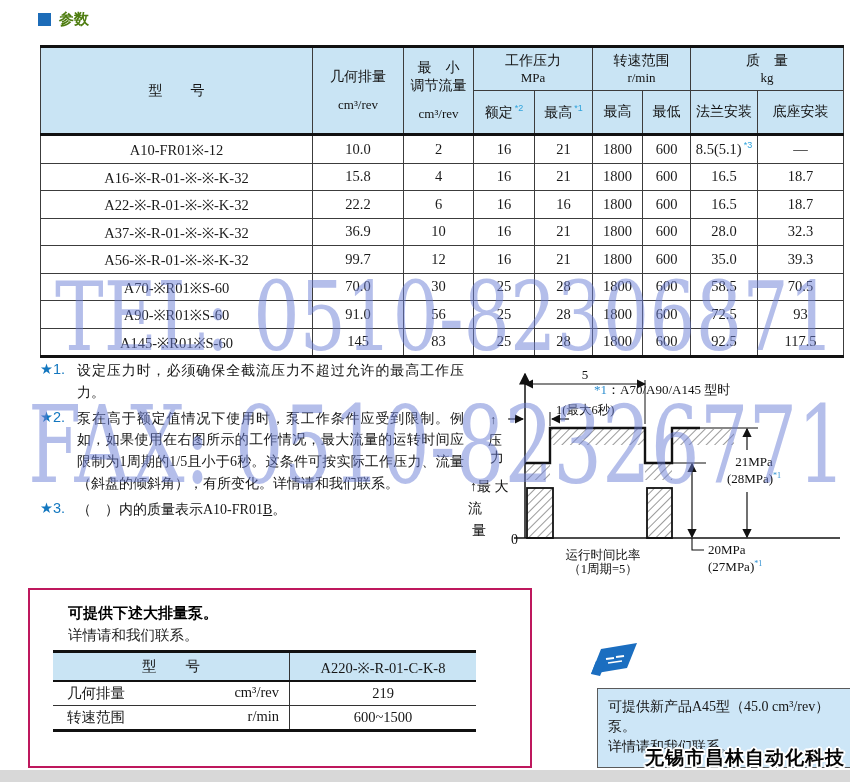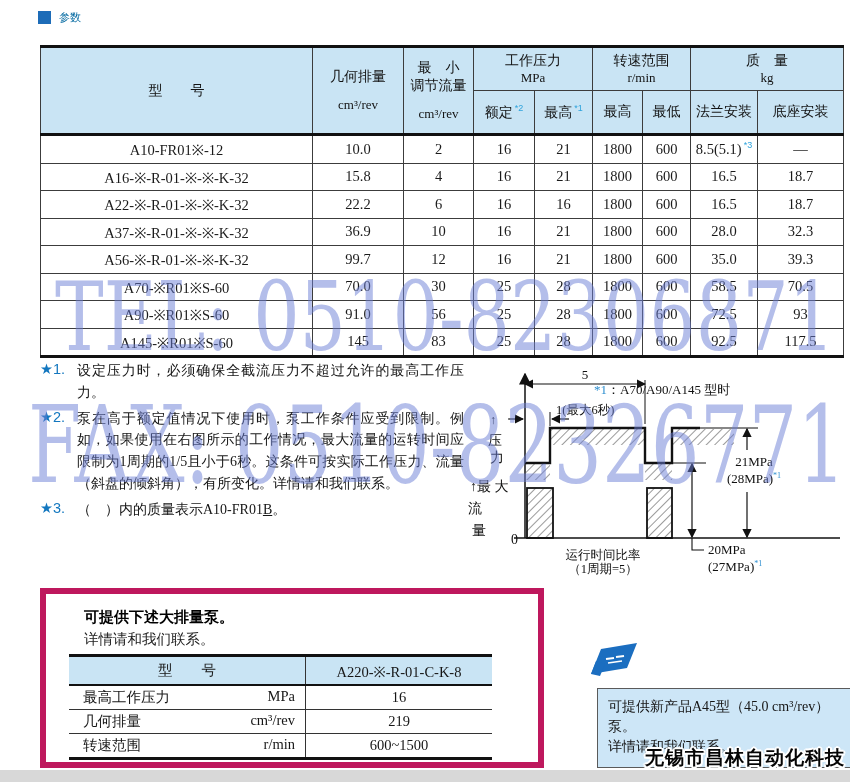--- a/index.html
+++ b/index.html
@@ -2,21 +2,21 @@
 <html><head>
 <meta charset="utf-8">
 <style>
   html,body{margin:0;padding:0;}
   .page{position:relative;width:850px;height:782px;background:#ffffff;overflow:hidden;
         font-family:"Liberation Sans","DejaVu Sans",sans-serif;color:#141414;}
 
   
   .sec-title{position:absolute;left:38px;top:10px;display:flex;align-items:center;gap:8px;}
   .sec-square{width:13px;height:13px;background:#1d6cb8;}
-  .sec-text{font-size:11px;font-weight:normal;color:#0369a1;}
+  .sec-text{font-size:15px;font-weight:bold;color:#4d7c0f;}
 
   
   .main-wrap{position:absolute;left:40px;top:45px;}
   table.main{border-collapse:collapse;table-layout:fixed;width:803px;
              border-top:3px solid #111;border-bottom:3px solid #111;}
   .main th,.main td{border:1px solid #3c3c3c;padding:0;text-align:center;vertical-align:middle;}
   .main th{background:#c9e4f4;font-weight:normal;font-size:14px;color:#131313;
            font-family:"Liberation Serif","DejaVu Serif",serif;}
   .main thead tr.sub th,.main thead th.span2{border-bottom:3px solid #111;}
   .main thead tr.grp{height:44px;}
@@ -39,22 +39,22 @@
 
   
   .diagram{position:absolute;left:468px;top:360px;}
   .diagram text{font-family:"Liberation Serif","DejaVu Serif",serif;fill:#111;}
 
   
   .wm{position:absolute;left:0;top:0;pointer-events:none;z-index:30;}
   .wm text{font-family:"DejaVu Serif","Liberation Serif",serif;fill:#6c7fd6;opacity:0.5;}
 
   
-  .lp-box{position:absolute;left:40px;top:588px;width:504px;height:180px;background:#fff;
-          border:6px solid #be185d;box-sizing:border-box;z-index:2;}
+  .lp-box{position:absolute;left:28px;top:588px;width:504px;height:180px;background:#fff;
+          border:2px solid #be185d;box-sizing:border-box;z-index:2;}
   .lp-title{position:absolute;left:38px;top:14px;font-size:15px;font-weight:bold;color:#000;}
   .lp-sub{position:absolute;left:38px;top:36px;font-size:14.5px;
           font-family:"Liberation Serif","DejaVu Serif",serif;color:#222;}
   table.lp{position:absolute;left:23px;top:60px;border-collapse:collapse;width:423px;
            border-top:3px solid #111;border-bottom:3px solid #111;
            font-family:"Liberation Serif","DejaVu Serif",serif;}
   .lp th,.lp td{border-top:1px solid #333;height:23px;font-size:14.5px;color:#161616;padding:0;}
   .lp thead th{border-top:none;background:#c9e4f4;font-weight:normal;height:27px;
                border-bottom:2px solid #111;text-align:center;}
   .lp th:first-child,.lp td:first-child{border-right:1px solid #333;width:212px;}
@@ -326,24 +326,20 @@
     <div class="lp-sub">详情请和我们联系。</div>
     <table class="lp">
       <thead>
         <tr>
           <th><span>型　　号</span></th>
           <th><span>A220-※-R-01-C-K-8</span></th>
         </tr>
       </thead>
       <tbody>
           <tr>
-            <td class="lp-label"><span>最高工作压力</span><span class="lp-unit">MPa</span></td>
-            <td class="lp-value">16</td>
-          </tr>
-          <tr>
             <td class="lp-label"><span>几何排量</span><span class="lp-unit">cm³/rev</span></td>
             <td class="lp-value">219</td>
           </tr>
           <tr>
             <td class="lp-label"><span>转速范围</span><span class="lp-unit">r/min</span></td>
             <td class="lp-value">600~1500</td>
           </tr>
         </tbody>
     </table>
   </div>

